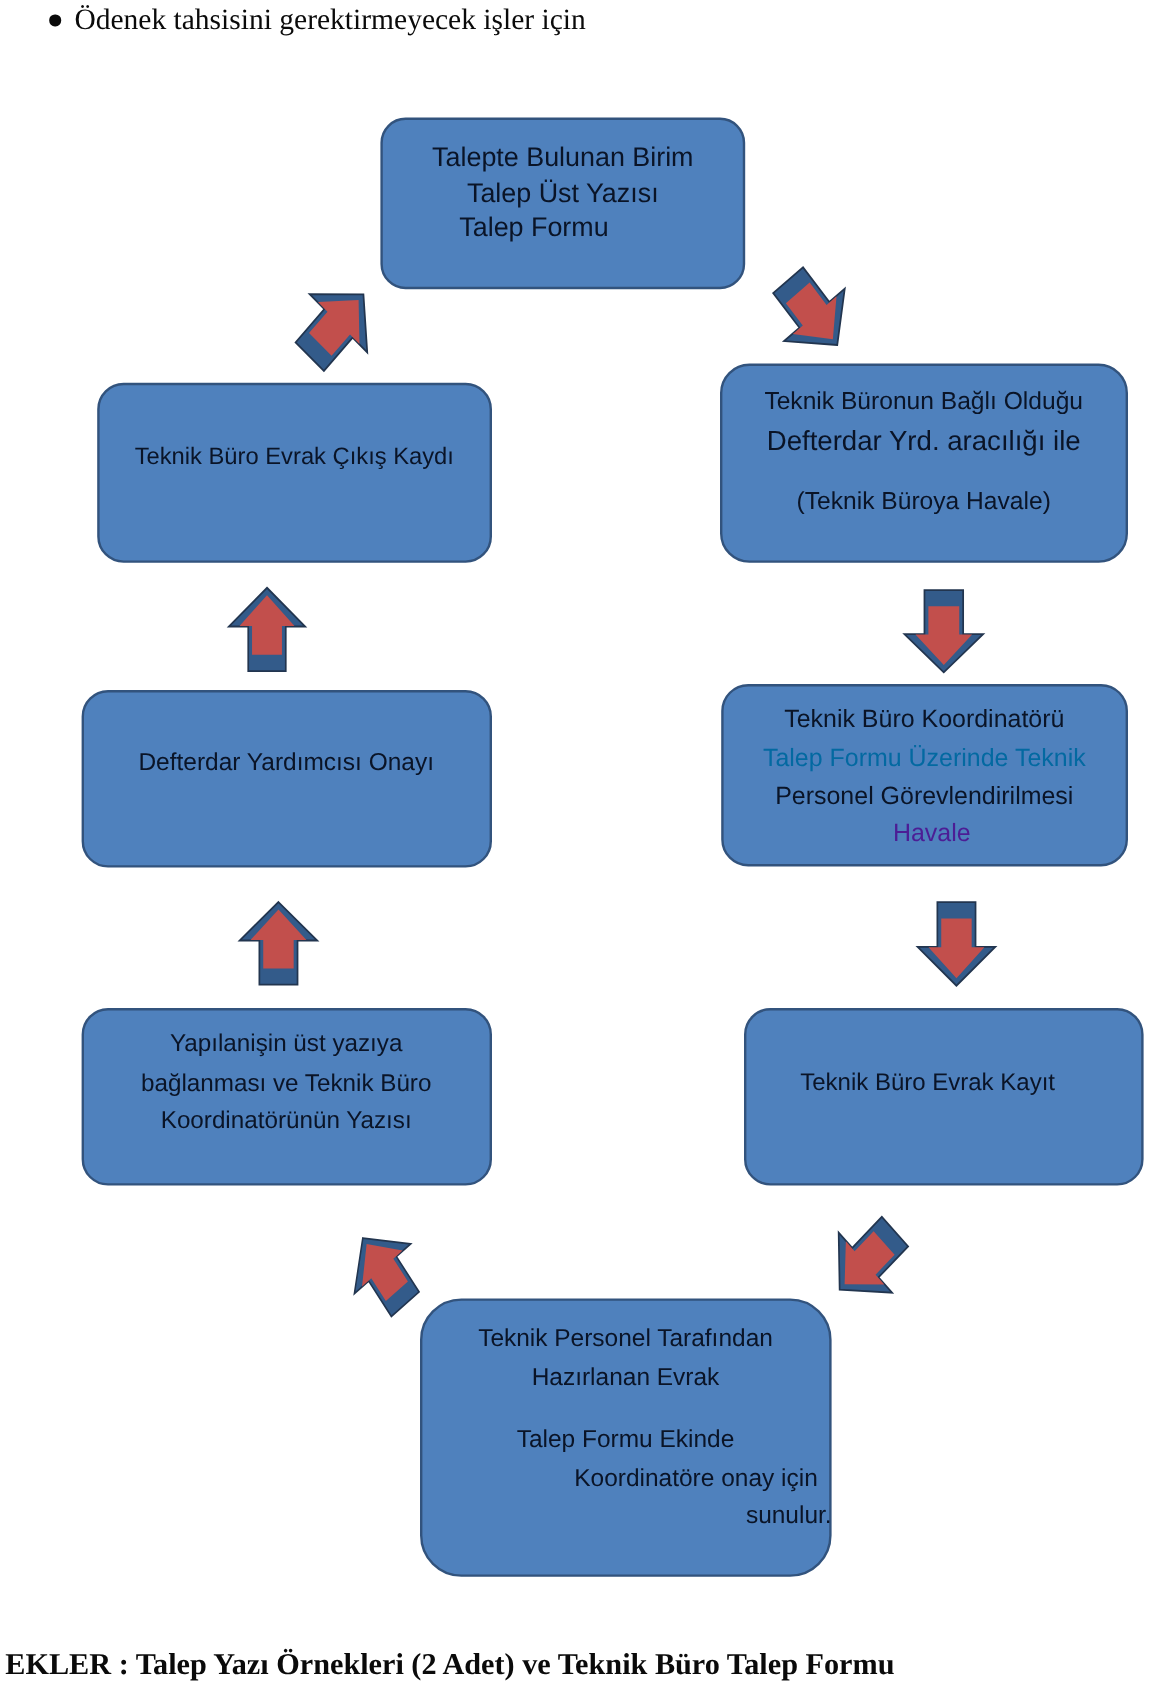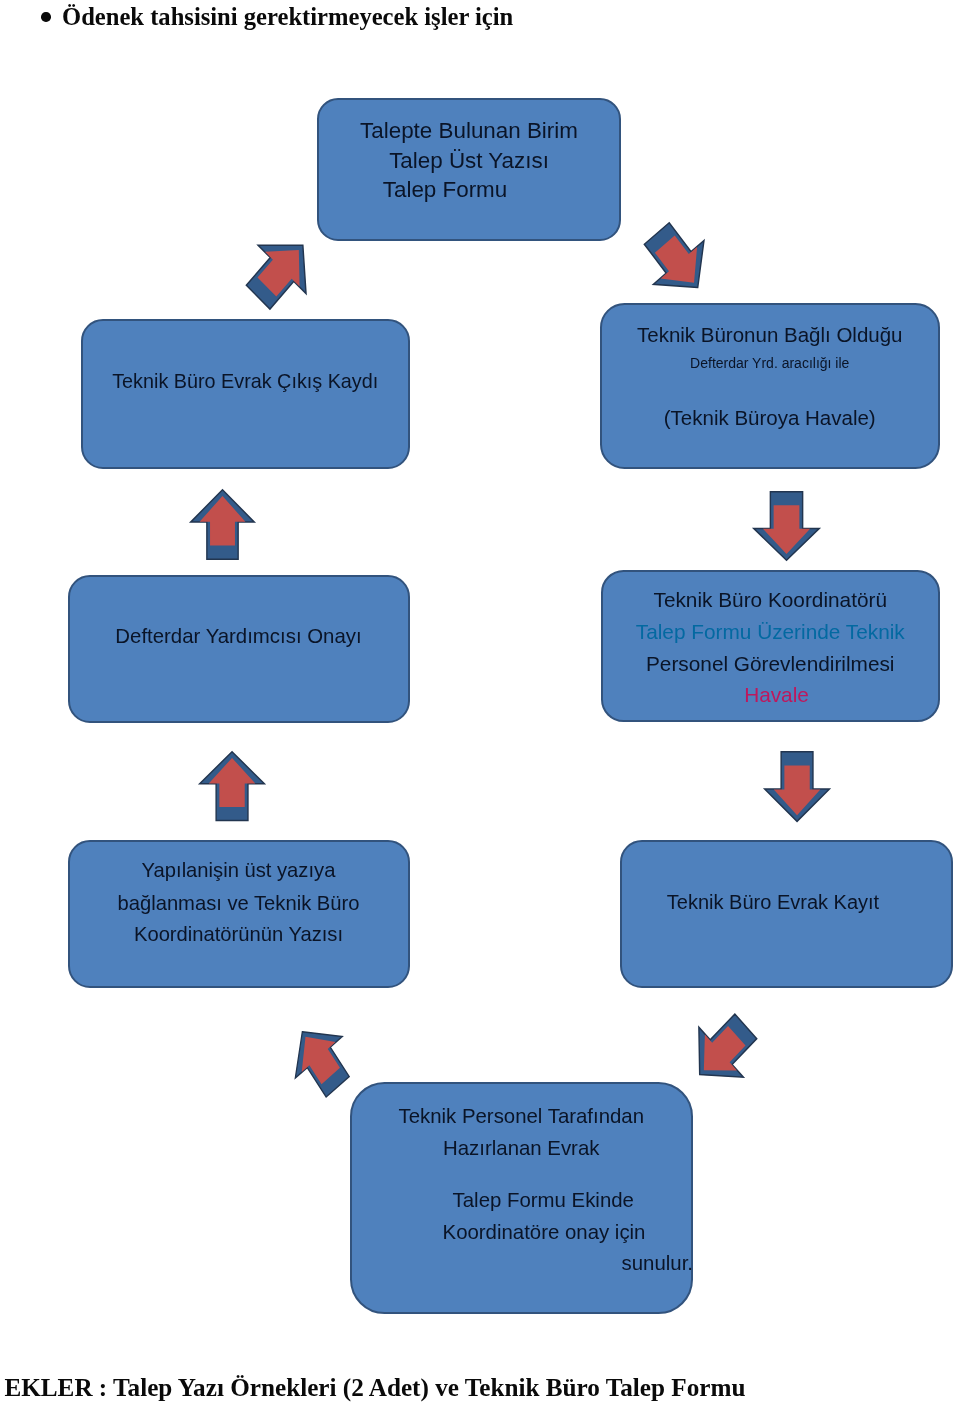--- a/index.html
+++ b/index.html
@@ -1,21 +1,21 @@
 <!DOCTYPE html>
 <html><head>
 <meta charset="utf-8">
 <title>Ödenek tahsisini gerektirmeyecek işler için</title>
 <style>
   html,body{margin:0;padding:0;}
   body{width:960px;height:1404px;background:#ffffff;position:relative;overflow:hidden;
        font-family:"Liberation Sans",sans-serif;-webkit-font-smoothing:antialiased;}
   .page{position:absolute;left:0;top:0;width:960px;height:1404px;background:#fff;}
 
-  .heading{position:absolute;font-family:"Liberation Serif",serif;font-weight:bold;
+  .heading{position:absolute;font-family:"Liberation Serif",serif;font-weight:normal;
            color:#0a0a0a;white-space:nowrap;line-height:1;}
   .bullet{position:absolute;border-radius:50%;background:#0a0a0a;}
 
   .box{position:absolute;box-sizing:border-box;background:#4F81BD;border:2px solid #32537D;}
   .ln{position:absolute;text-align:center;white-space:nowrap;color:#0A1427;
       font-family:"Liberation Sans",sans-serif;line-height:1;}
 
   .arrow{position:absolute;}
   .arrow svg{display:block;overflow:visible;}
 
@@ -33,45 +33,45 @@
   <div class="box" style="left: 317px; top: 98px; width: 304px; height: 143px; border-radius: 21px; background: rgb(79, 129, 189); border-color: rgb(50, 83, 125);"></div>
   <div class="ln" style="left: 317px; width: 304px; top: 120.028px; font-size: 22.4px; color: rgb(10, 20, 39);">Talepte Bulunan Birim</div>
   <div class="ln" style="left: 317px; width: 304px; top: 149.928px; font-size: 22.4px; color: rgb(10, 20, 39);">Talep Üst Yazısı</div>
   <div class="ln" style="left: 317px; width: 256px; top: 179.428px; font-size: 22.4px; color: rgb(10, 20, 39);">Talep Formu</div>
 
   <div class="box" style="left: 80.5px; top: 318.5px; width: 329.5px; height: 150.5px; border-radius: 22px; background: rgb(79, 129, 189); border-color: rgb(50, 83, 125);"></div>
   <div class="ln" style="left: 80.5px; width: 329.5px; top: 371.681px; font-size: 19.8px; color: rgb(10, 20, 39);">Teknik Büro Evrak Çıkış Kaydı</div>
 
   <div class="box" style="left: 600px; top: 302.5px; width: 339.5px; height: 166px; border-radius: 24.5px; background: rgb(79, 129, 189); border-color: rgb(50, 83, 125);"></div>
   <div class="ln" style="left: 600px; width: 339.5px; top: 324.548px; font-size: 20.5px; color: rgb(10, 20, 39);">Teknik Büronun Bağlı Olduğu</div>
-  <div class="ln" style="left: 600px; width: 339.5px; top: 356.147px; font-size: 14px; color: rgb(10, 20, 39);">Defterdar Yrd. aracılığı ile</div>
+  <div class="ln" style="left: 600px; width: 339.5px; top: 356.147px; font-size: 23px; color: rgb(10, 20, 39);">Defterdar Yrd. aracılığı ile</div>
   <div class="ln" style="left: 600px; width: 339.5px; top: 408.347px; font-size: 20.5px; color: rgb(10, 20, 39);">(Teknik Büroya Havale)</div>
 
   <div class="box" style="left: 67.5px; top: 575px; width: 342px; height: 147.5px; border-radius: 22px; background: rgb(79, 129, 189); border-color: rgb(50, 83, 125);"></div>
   <div class="ln" style="left: 67.5px; width: 342px; top: 626.238px; font-size: 20.4px; color: rgb(10, 20, 39);">Defterdar Yardımcısı Onayı</div>
 
   <div class="box" style="left: 601px; top: 570px; width: 338.5px; height: 152px; border-radius: 22.5px; background: rgb(79, 129, 189); border-color: rgb(50, 83, 125);"></div>
   <div class="ln" style="left: 601px; width: 338.5px; top: 590.176px; font-size: 20.8px; color: rgb(10, 20, 39);">Teknik Büro Koordinatörü</div>
   <div class="ln" style="left: 601px; width: 338.5px; top: 621.976px; font-size: 20.8px; color: #0369a1;">Talep Formu Üzerinde Teknik</div>
   <div class="ln" style="left: 601px; width: 338.5px; top: 653.676px; font-size: 20.8px; color: rgb(10, 20, 39);">Personel Görevlendirilmesi</div>
-  <div class="ln" style="left: 601px; width: 351px; top: 685.276px; font-size: 20.8px; color: #be185d;">Havale</div>
+  <div class="ln" style="left: 601px; width: 351px; top: 685.276px; font-size: 20.8px; color: #4c1d95;">Havale</div>
 
   <div class="box" style="left: 67.5px; top: 840px; width: 342px; height: 147.5px; border-radius: 22px; background: rgb(79, 129, 189); border-color: rgb(50, 83, 125);"></div>
   <div class="ln" style="left: 67.5px; width: 342px; top: 859.919px; font-size: 20.2px; color: rgb(10, 20, 39);">Yapılanişin üst yazıya</div>
   <div class="ln" style="left: 67.5px; width: 342px; top: 892.819px; font-size: 20.2px; color: rgb(10, 20, 39);">bağlanması ve Teknik Büro</div>
   <div class="ln" style="left: 67.5px; width: 342px; top: 923.819px; font-size: 20.2px; color: rgb(10, 20, 39);">Koordinatörünün Yazısı</div>
 
   <div class="box" style="left: 620px; top: 840px; width: 333px; height: 147.5px; border-radius: 22px; background: rgb(79, 129, 189); border-color: rgb(50, 83, 125);"></div>
   <div class="ln" style="left: 620px; width: 306px; top: 891.5px; font-size: 20px; color: rgb(10, 20, 39);">Teknik Büro Evrak Kayıt</div>
 
   <div class="box" style="left: 349.5px; top: 1082px; width: 343.5px; height: 231.5px; border-radius: 34.5px; background: rgb(79, 129, 189); border-color: rgb(50, 83, 125);"></div>
   <div class="ln" style="left: 349.5px; width: 343.5px; top: 1105.94px; font-size: 20.4px; color: rgb(10, 20, 39);">Teknik Personel Tarafından</div>
   <div class="ln" style="left: 349.5px; width: 343.5px; top: 1138.44px; font-size: 20.4px; color: rgb(10, 20, 39);">Hazırlanan Evrak</div>
-  <div class="ln" style="left: 349.5px; width: 343.5px; top: 1189.74px; font-size: 20.4px; color: rgb(10, 20, 39); margin-left: 22px;">Talep Formu Ekinde</div>
-  <div class="ln" style="left: 349.5px; width: 389px; top: 1221.54px; font-size: 20.4px; color: rgb(10, 20, 39);">Koordinatöre onay için</div>
+  <div class="ln" style="left: 349.5px; width: 343.5px; top: 1189.74px; font-size: 20.4px; color: rgb(10, 20, 39);">Talep Formu Ekinde</div>
+  <div class="ln" style="left: 349.5px; width: 389px; top: 1221.54px; font-size: 20.4px; color: rgb(10, 20, 39); padding-left: 36px;">Koordinatöre onay için</div>
   <div class="ln" style="left: 349.5px; width: 343.5px; top: 1253.34px; font-size: 20.4px; color: rgb(10, 20, 39); text-align: right;">sunulur.</div>
 
   <div class="arrow" style="left: 246.7px; top: 235px; width: 67px; height: 72.5px;">
       <svg width="67" height="72.5" viewBox="-1.1 -1.1 102.2 102.2" preserveAspectRatio="none">
         <g transform="rotate(43 50 50)">
           <polygon points="50,0 100,46.5 74.6,46.5 74.6,100 25.4,100 25.4,46.5 0,46.5" fill="#335B8A" stroke="#22354F" stroke-width="2.2" stroke-linejoin="miter"></polygon>
           <polygon points="50,9 86,46 69.6,46 69.6,80.4 30.4,80.4 30.4,46 14,46" fill="#C24F4C"></polygon>
         </g>
       </svg>
     </div>

